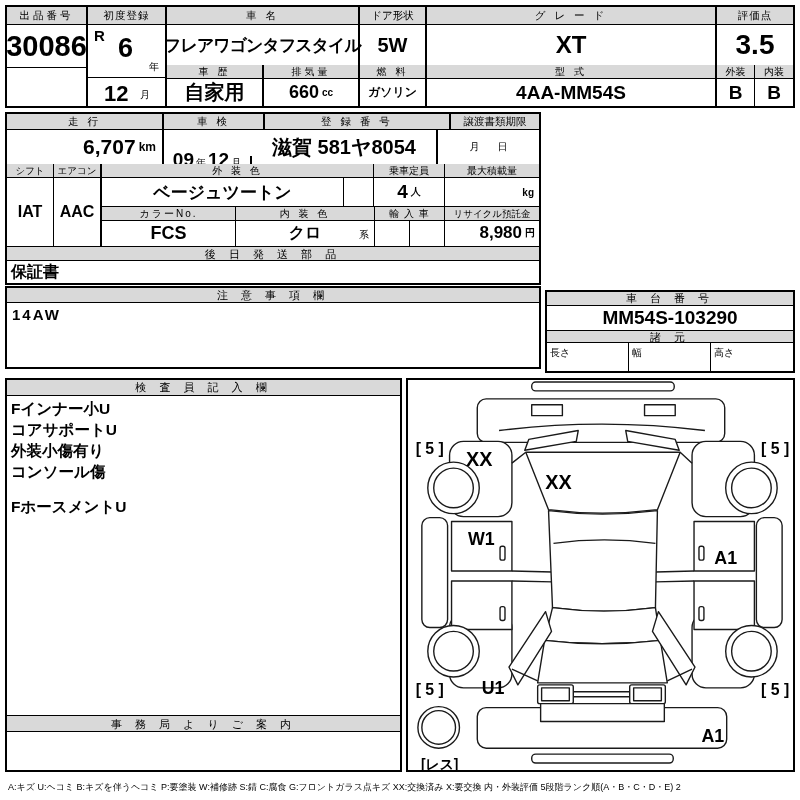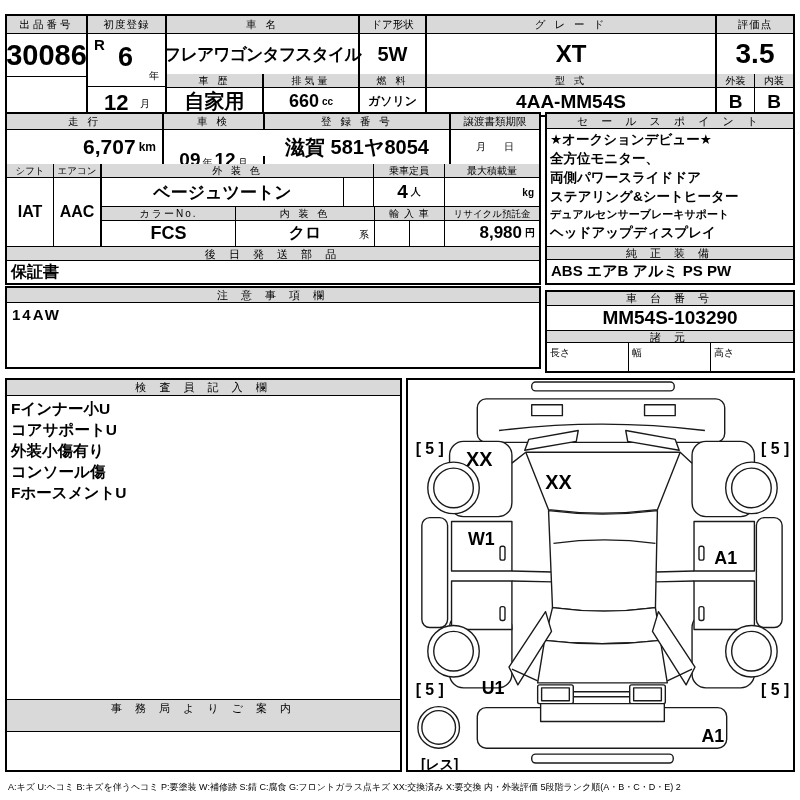--- a/index.html
+++ b/index.html
@@ -22,21 +22,21 @@
   .unit { font-size:10px; font-weight:bold; margin-left:3px; }
   svg text { font-family:"Liberation Sans","DejaVu Sans",sans-serif; font-weight:bold; }
   .shape { fill:#fff; stroke:#1a1a1a; stroke-width:1.4; stroke-linejoin:round; }
   .line  { fill:none; stroke:#1a1a1a; stroke-width:1.4; }
 </style>
 </head>
 <body>
 
 <div class="sheet">
 
-  <div class="abs box flex" style="left:5px; top:14px; width:790px; height:103px;">
+  <div class="abs box flex" style="left:5px; top:5px; width:790px; height:103px;">
 
     <div class="col brd-r" style="width:81px;">
       <div class="hdr" style="height:18px;">出品番号</div>
       <div class="vc b" style="height:42px; font-size:29px;">30086</div>
       <div style="flex:1; border-top:1px solid #000;"></div>
     </div>
 
     <div class="col brd-r" style="width:79px;">
       <div class="hdr" style="height:18px; letter-spacing:1px;">初度登録</div>
       <div style="height:52px; position:relative;">
@@ -103,21 +103,21 @@
       <div class="hdr brd-r" style="width:101px; height:16px; line-height:15px;">車 検</div>
       <div class="hdr brd-r" style="width:186px; height:16px; line-height:15px;">登 録 番 号</div>
       <div class="hdr" style="flex:1; height:16px; line-height:15px; letter-spacing:0;">譲渡書類期限</div>
     </div>
 
     <div class="flex" style="height:34px;">
       <div class="vc brd-r" style="width:157px; justify-content:flex-end; padding-right:6px;">
         <span class="b" style="font-size:21px;">6,707</span>
         <span class="unit" style="font-size:12px;">km</span>
       </div>
-      <div class="vc brd-r" style="width:101px;margin-top:26px;">
+      <div class="vc brd-r" style="width:88px;margin-top:26px;">
         <span class="b" style="font-size:19px;">09</span>
         <span style="font-size:10px; margin:6px 2px 0;">年</span>
         <span class="b" style="font-size:19px;">12</span>
         <span style="font-size:10px; margin:6px 0 0 2px;">月</span>
       </div>
       <div class="vc b brd-r" style="width:186px; font-size:20px; white-space:nowrap;">滋賀 581ヤ8054</div>
       <div class="vc" style="flex:1; font-size:10px; gap:18px;">
         <span>月</span>
         <span>日</span>
       </div>
@@ -172,33 +172,20 @@
             <span class="unit">円</span>
           </div>
         </div>
       </div>
     </div>
 
     <div class="band brd-t" style="height:15px; line-height:14px;">後 日 発 送 部 品</div>
     <div class="b" style="flex:1; font-size:16px; padding:1px 0 0 4px;">保証書</div>
   </div>
 
-  <div class="abs box col" style="left:545px; top:112px; width:250px; height:173px;">
-    <div class="band" style="height:15px;">セ ー ル ス ポ イ ン ト</div>
-    <div style="flex:1; padding:1px 3px; overflow:hidden;">
-      <div class="b" style="font-size:13.5px; line-height:19px; white-space:nowrap;">★オークションデビュー★</div>
-      <div class="b" style="font-size:13.5px; line-height:19px; white-space:nowrap;">全方位モニター、</div>
-      <div class="b" style="font-size:13.5px; line-height:19px; white-space:nowrap;">両側パワースライドドア</div>
-      <div class="b" style="font-size:13.5px; line-height:19px; white-space:nowrap;">ステアリング&amp;シートヒーター</div>
-      <div class="b" style="font-size:11px; line-height:17px; white-space:nowrap;">デュアルセンサーブレーキサポート</div>
-      <div class="b" style="font-size:13.5px; line-height:19px; white-space:nowrap;">ヘッドアップディスプレイ</div>
-    </div>
-    <div class="band brd-t" style="height:14px; line-height:13px;">純 正 装 備</div>
-    <div class="b" style="height:23px; font-size:15px; padding:2px 0 0 4px; white-space:nowrap;">ABS エアB アルミ PS PW</div>
-  </div>
 
   <div class="abs box col" style="left:5px; top:286px; width:536px; height:83px;">
     <div class="band" style="height:15px;">注 意 事 項 欄</div>
     <div class="b" style="flex:1; font-size:15px; padding:3px 0 0 5px; letter-spacing:2px;">14AW</div>
   </div>
 
   <div class="abs box col" style="left:545px; top:290px; width:250px; height:83px;">
     <div class="band" style="height:14px; line-height:13px;">車 台 番 号</div>
     <div class="vc b" style="height:24px; font-size:19px;">MM54S-103290</div>
     <div class="band brd-t" style="height:13px; line-height:12px;">諸 元</div>
@@ -209,23 +196,23 @@
     </div>
   </div>
 
   <div class="abs box col" style="left:5px; top:378px; width:397px; height:394px;">
     <div class="band" style="height:16px; line-height:15px;">検 査 員 記 入 欄</div>
     <div style="flex:1; padding:2px 0 0 4px;">
       <div class="b" style="font-size:15.5px; line-height:21px;">Fインナー小U</div>
       <div class="b" style="font-size:15.5px; line-height:21px;">コアサポートU</div>
       <div class="b" style="font-size:15.5px; line-height:21px;">外装小傷有り</div>
       <div class="b" style="font-size:15.5px; line-height:21px;">コンソール傷</div>
-      <div class="b" style="font-size:15.5px; line-height:21px;">FホースメントU</div>
-    </div>
-    <div class="band" style="height:33px; line-height:16px; border-top:1px solid #000;">事 務 局 よ り ご 案 内</div>
+      <div class="b" style="font-size:15.5px; line-height:21px;margin-top:14px;">FホースメントU</div>
+    </div>
+    <div class="band" style="height:17px; line-height:16px; border-top:1px solid #000;">事 務 局 よ り ご 案 内</div>
     <div style="height:38px;"></div>
   </div>
 
   <div class="abs box" style="left:406px; top:378px; width:389px; height:394px;">
     <svg viewBox="406 378 389 394" width="385" height="390">
 
       <rect class="shape" x="531" y="380" width="144" height="9" rx="4"></rect>
       <rect class="shape" x="531" y="756" width="143" height="9" rx="4"></rect>
 
       <rect class="shape" x="476" y="397" width="250" height="44" rx="9"></rect>

